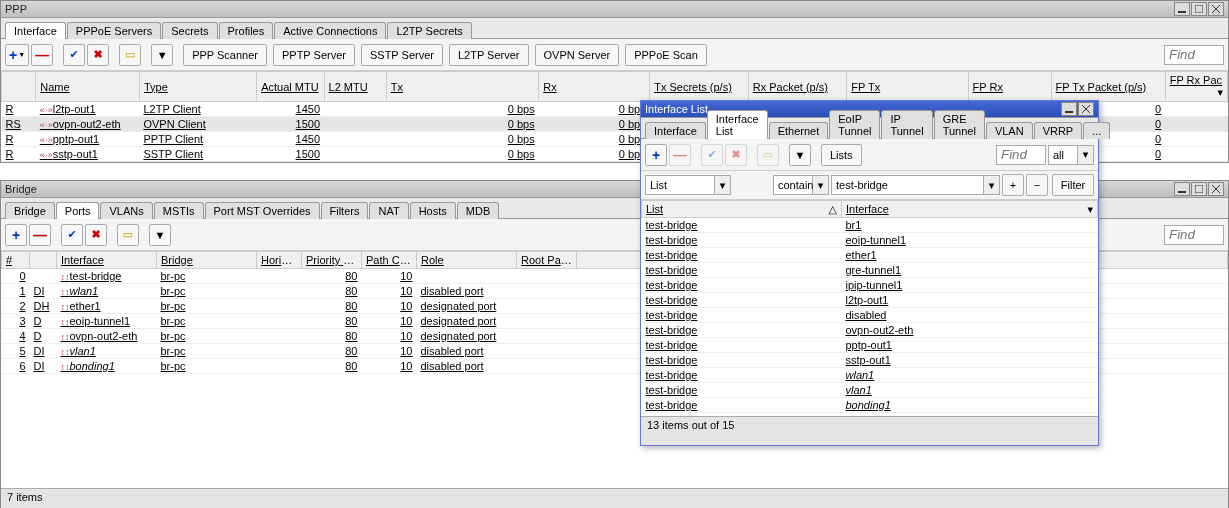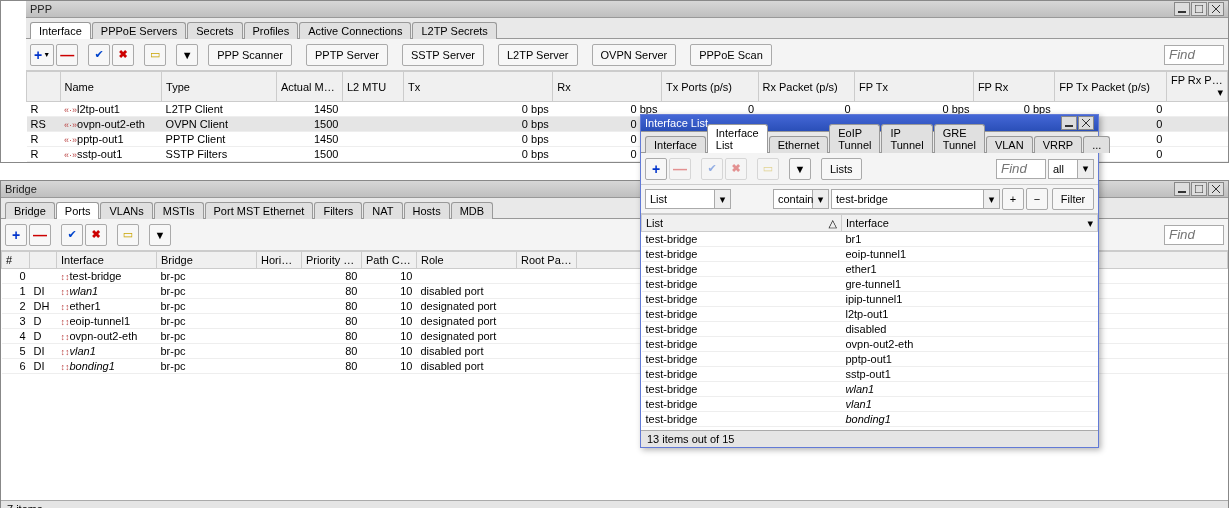--- a/index.html
+++ b/index.html
@@ -15,52 +15,52 @@
   .tabstrip { display: flex; background: #e9e9e9; border-bottom: 1px solid #999; height: 21px; align-items: flex-end; padding-left: 4px; gap: 0; }
   .tab { padding: 2px 8px 2px 8px; border: 1px solid #999; border-bottom: none; background: #e0e0e0; margin-right: 1px; border-radius: 3px 3px 0 0; cursor: pointer; position: relative; top: 1px; }
   .tab.active { background: #fff; z-index: 2; }
 
   .toolbar { display: flex; align-items: center; gap: 2px; padding: 4px; background: #f4f4f4; border-bottom: 1px solid #ccc; height: 32px; }
   .tbtn { min-width: 22px; height: 22px; border: 1px solid #aaa; background: #f7f7f7; display: inline-flex; align-items: center; justify-content: center; cursor: pointer; padding: 0 3px; border-radius: 2px; }
   .tbtn.text { padding: 0 8px; }
   .sep { width: 6px; }
 
   .grid { overflow: auto; }
-  table { border-collapse: collapse; width: 100%; table-layout: fixed; }
+  table { border-collapse: collapse; width: 100%; table-layout: fixed; text-decoration: underline; }
   th { background: #f0f0f0; border: 1px solid #ccc; padding: 2px 4px; text-align: left; font-weight: normal; white-space: nowrap; overflow: hidden; text-overflow: ellipsis; font-size: 11px; position: relative; }
   td { border-bottom: 1px solid #eee; padding: 1px 4px; white-space: nowrap; overflow: hidden; text-overflow: ellipsis; height: 15px; }
   tr.selected td { background: #e5e5e5; }
   .right { text-align: right; }
   .italic { font-style: italic; }
 
-  .status { background: #e5e5e5; border-top: 1px solid #aaa; padding: 2px 6px; height: 17px; }
+  .status { background: #e5e5e5; border-top: 1px solid #aaa; padding: 2px 6px; height: 29px; }
 
   .find { border: 1px solid #aaa; height: 20px; width: 60px; padding: 0 4px; color: #888; font-style: italic; }
   .input { border: 1px solid #aaa; height: 20px; padding: 0 4px; background: #fff; display: inline-flex; align-items: center; }
   .dropdown { display: inline-flex; align-items: center; }
   .ddbtn { width: 16px; height: 20px; border: 1px solid #aaa; border-left: none; background: #eee; display: flex; align-items: center; justify-content: center; cursor: pointer; }
 
   .icon-plus { color: #0033cc; font-weight: bold; font-size: 14px; }
   .icon-minus { color: #c00; font-weight: bold; font-size: 14px; }
   .icon-check { color: #04c; }
   .icon-x { color: #c00; font-weight: bold; }
   .icon-note { color: #c9a400; }
   .icon-funnel { }
   .icon-link { color: #b44; font-size: 9px; }
 
-  .floatwin { position: absolute; top: 114px; left: 640px; width: 459px; background: #fff; border: 1px solid #627ad6; box-shadow: 2px 2px 6px rgba(0,0,0,.3); z-index: 10; }
+  .floatwin { position: absolute; top: 100px; left: 640px; width: 459px; background: #fff; border: 1px solid #627ad6; box-shadow: 2px 2px 6px rgba(0,0,0,.3); z-index: 10; }
 
   .filterbar { display: flex; align-items: center; gap: 2px; padding: 3px 4px; border-bottom: 1px solid #ccc; background: #f4f4f4; }
 
   svg { display: block; }
 </style>
 </head>
 <body>
 
-<div class="window" style="width:1229px;padding-left:25px;">
+<div class="window" style="width:1229px;">
   <div class="titlebar">
     <span class="title">PPP</span>
     <div class="winctrl">
       <div class="winbtn">
           <svg width="8" height="8">
             <rect y="6" width="8" height="2" fill="#333"></rect>
           </svg>
         </div>
       <div class="winbtn">
           <svg width="8" height="8">
@@ -100,21 +100,21 @@
       </div>
     <div class="sep"></div>
     <div class="tbtn">
         <span class="icon-note">▭</span>
       </div>
     <div class="sep"></div>
     <div class="tbtn">
         <span class="icon-funnel">▼</span>
       </div>
     <div class="sep"></div>
-    <div id="ppp-btns" style="display:flex;gap:14px;">
+    <div id="ppp-btns" style="display:flex;gap:6px;">
         <div class="tbtn text">PPP Scanner</div>
         <div class="tbtn text">PPTP Server</div>
         <div class="tbtn text">SSTP Server</div>
         <div class="tbtn text">L2TP Server</div>
         <div class="tbtn text">OVPN Server</div>
         <div class="tbtn text">PPPoE Scan</div>
       </div>
     <div style="flex:1"></div>
     <input class="find" placeholder="Find" style="">
   </div>
@@ -137,21 +137,21 @@
       </colgroup>
       <thead>
           <tr id="ppp-head">
             <th></th>
             <th>Name</th>
             <th>Type</th>
             <th>Actual MTU</th>
             <th>L2 MTU</th>
             <th>Tx</th>
             <th>Rx</th>
-            <th>Tx Ports (p/s)</th>
+            <th>Tx Secrets (p/s)</th>
             <th>Rx Packet (p/s)</th>
             <th>FP Tx</th>
             <th>FP Rx</th>
             <th>FP Tx Packet (p/s)</th>
             <th>FP Rx Pac <span style="float:right">▾</span></th>
           </tr>
         </thead>
       <tbody id="ppp-body">
           <tr>
             <td>R</td>
@@ -194,21 +194,21 @@
             <td class="right"></td>
             <td class="right"></td>
             <td class="right"></td>
             <td class="right"></td>
             <td class="right">0</td>
             <td class="right"></td>
           </tr>
           <tr>
             <td>R</td>
             <td><span class="icon-link">«·»</span>sstp-out1</td>
-            <td>SSTP Filters</td>
+            <td>SSTP Client</td>
             <td class="right">1500</td>
             <td class="right"></td>
             <td class="right">0 bps</td>
             <td class="right">0 bps</td>
             <td class="right"></td>
             <td class="right"></td>
             <td class="right"></td>
             <td class="right"></td>
             <td class="right">0</td>
             <td class="right"></td>
@@ -238,21 +238,21 @@
             <line x1="8" y1="0" x2="0" y2="8" stroke="#333"></line>
           </svg>
         </div>
     </div>
   </div>
   <div class="tabstrip" id="bridge-tabs">
       <div class="tab">Bridge</div>
       <div class="tab active">Ports</div>
       <div class="tab">VLANs</div>
       <div class="tab">MSTIs</div>
-      <div class="tab">Port MST Ethernet</div>
+      <div class="tab">Port MST Overrides</div>
       <div class="tab">Filters</div>
       <div class="tab">NAT</div>
       <div class="tab">Hosts</div>
       <div class="tab">MDB</div>
     </div>
   <div class="toolbar">
     <div class="tbtn">
         <span class="icon-plus">+</span>
       </div>
     <div class="tbtn">

